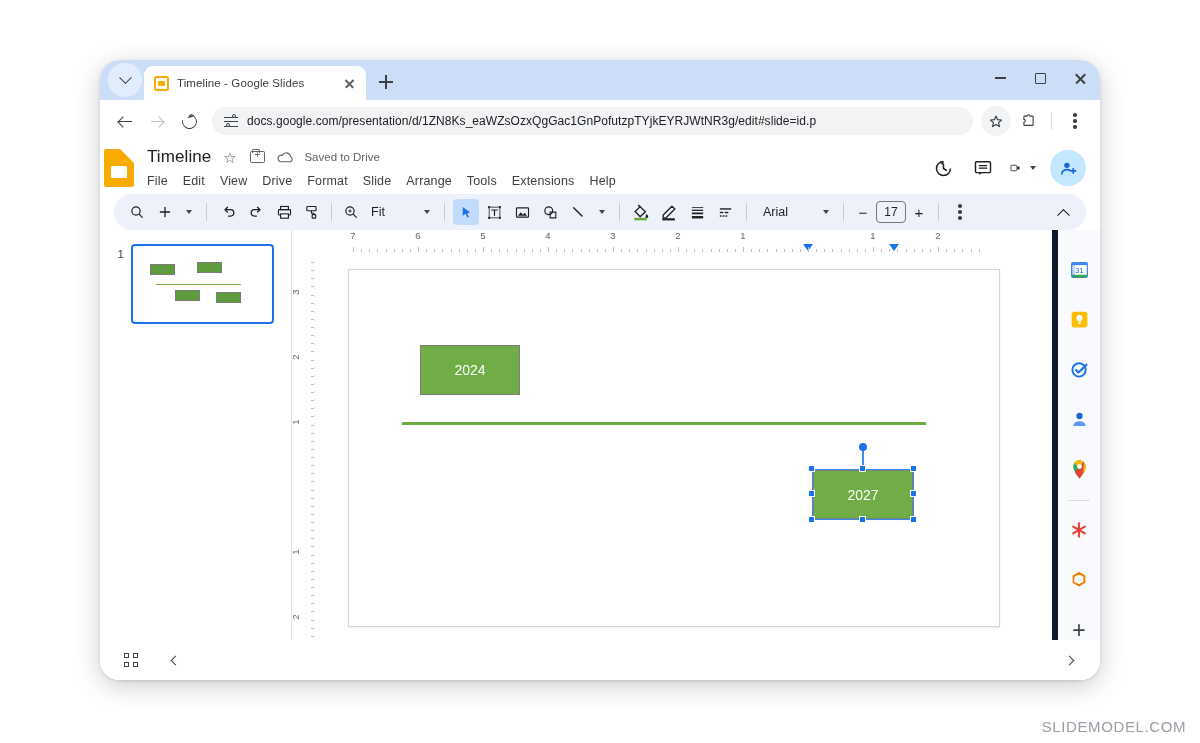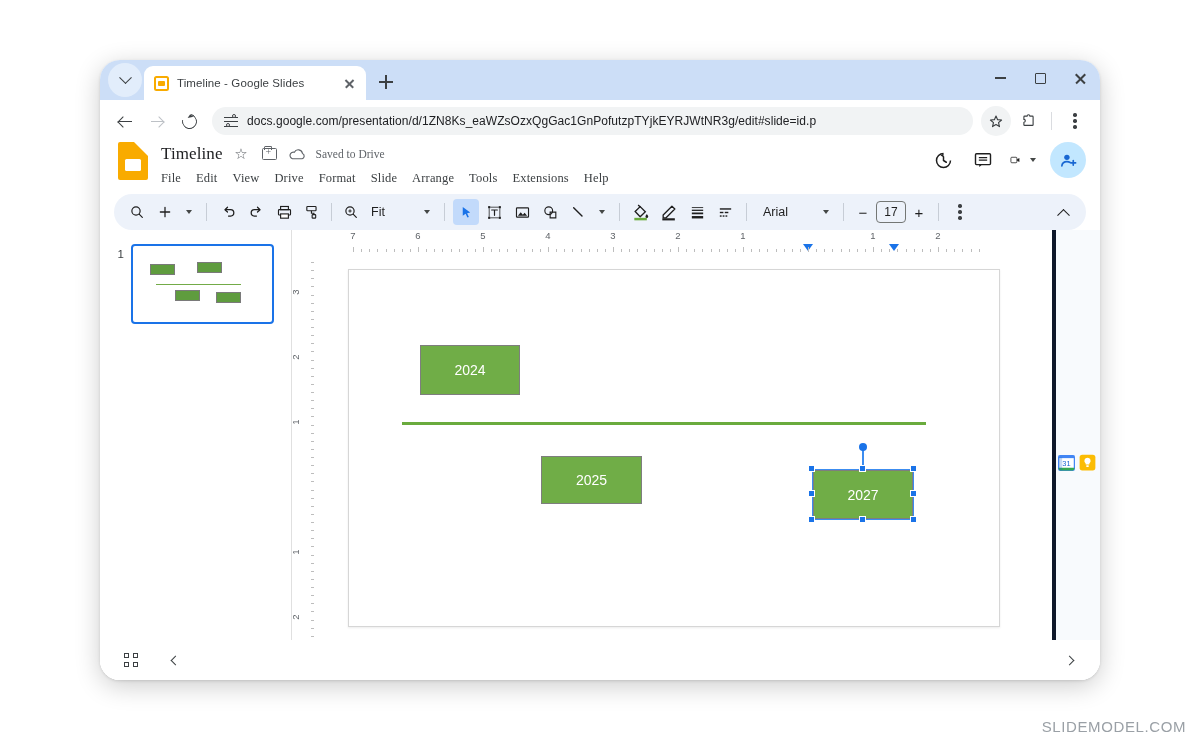--- a/index.html
+++ b/index.html
@@ -95,21 +95,21 @@
   .ombtn { width: 30px; height: 30px; display: flex; align-items: center; justify-content: center; cursor: pointer; flex: none; }
   .ombtn.star { background: #f1f3f4; border-radius: 50%; }
   .divider-v { width: 1px; height: 18px; background: #dadce0; margin: 0 6px; }
   .kebab { width: 3.4px; height: 3.4px; border-radius: 50%; background: #3c4043; position: relative; }
   .kebab::before, .kebab::after { content: ""; position: absolute; left: 0; width: 3.4px; height: 3.4px; border-radius: 50%; background: #3c4043; }
   .kebab::before { top: -6px; }
   .kebab::after { top: 6px; }
 
   
   .gdoc { height: 538px; background: #fff; display: flex; flex-direction: column; position: relative; }
-  .ghead { height: 52px; display: flex; align-items: flex-start; padding: 0 12px 0 18px; font-family: Liberation Serif, serif; }
+  .ghead { height: 52px; display: flex; align-items: center; padding: 0 12px 0 4px; }
   .slides-logo {
     width: 30px; height: 38px; background: #f9ab00; border-radius: 2px;
     position: relative; flex: none; margin-right: 13px;
   }
   .slides-logo::before { content: ""; position: absolute; right: 0; top: 0; border: 7px solid transparent; border-top-color: #fff; border-right-color: #fff; }
   .slides-logo::after { content: ""; position: absolute; left: 7px; top: 17px; width: 16px; height: 12px; background: #fff; border-radius: 1.5px; }
   .ghead-txt { display: flex; flex-direction: column; gap: 2px; }
   .titlerow { display: flex; align-items: center; gap: 9px; height: 24px; }
   .doctitle { font-size: 17px; color: #202124; letter-spacing: .1px; }
   .hicon { width: 19px; height: 19px; display: flex; align-items: center; justify-content: center; cursor: pointer; }
@@ -196,22 +196,22 @@
     color: #fff; font-size: 14px; font-family: "Liberation Sans", sans-serif;
   }
   .tline-main { position: absolute; background: #6aab3d; height: 3px; }
   .sel-box { position: absolute; border: 1.5px solid #3c8cf0; pointer-events: none; }
   .handle { position: absolute; width: 7px; height: 7px; background: #1a73e8; border: 1px solid #fff; }
   .rot-stem { position: absolute; width: 1.5px; background: #3c8cf0; }
   .rot-knob { position: absolute; width: 8px; height: 8px; border-radius: 50%; background: #1a73e8; }
 
   
   .rail {
-    width: 48px; background: #f8fafd; border-left: 4px solid #0f172a;
-    display: flex; flex-direction: row; align-items: center; padding-top: 14px; gap: 0;
+    width: 48px; background: #f8fafd; border-left: 6px solid #0f172a;
+    display: flex; flex-direction: column; align-items: center; padding-top: 14px; gap: 0;
   }
   .railbtn { width: 44px; height: 50px; display: flex; align-items: center; justify-content: center; cursor: pointer; }
   .rail-div { width: 22px; height: 1px; background: #dadce0; margin: 6px 0 4px; }
   .rail-plus { font-size: 23px; color: #3c4043; line-height: 1; }
 
   
   .gfoot {
     position: absolute; left: 0; right: 0; bottom: 0; height: 40px;
     display: flex; align-items: center; padding: 0 16px; background: #fff;
   }
@@ -679,21 +679,20 @@
             </div>
 
           <div class="canvasarea">
             <div class="slide">
 
               <div class="shape" style="left:71px; top:75px; width:100px; height:50px;">2024</div>
 
 
               <div class="tline-main" style="left:53px; top:152px; width:524px;"></div>
 
-              <div class="shape" style="left:192px; top:186px; width:101px; height:48px;">2025</div>
 
               <div class="shape" style="left:464px; top:200px; width:100px; height:49px;">2027</div>
 
               <div class="sel-box" style="left:463px; top:199px; width:102px; height:51px;"></div>
               <div class="rot-stem" style="left:513px; top:179px; height:21px;"></div>
               <div class="rot-knob" style="left:510px; top:173px;"></div>
               <div class="handle" style="left:459px; top:195px;"></div>
               <div class="handle" style="left:510px; top:195px;"></div>
               <div class="handle" style="left:561px; top:195px;"></div>
               <div class="handle" style="left:459px; top:220px;"></div>

